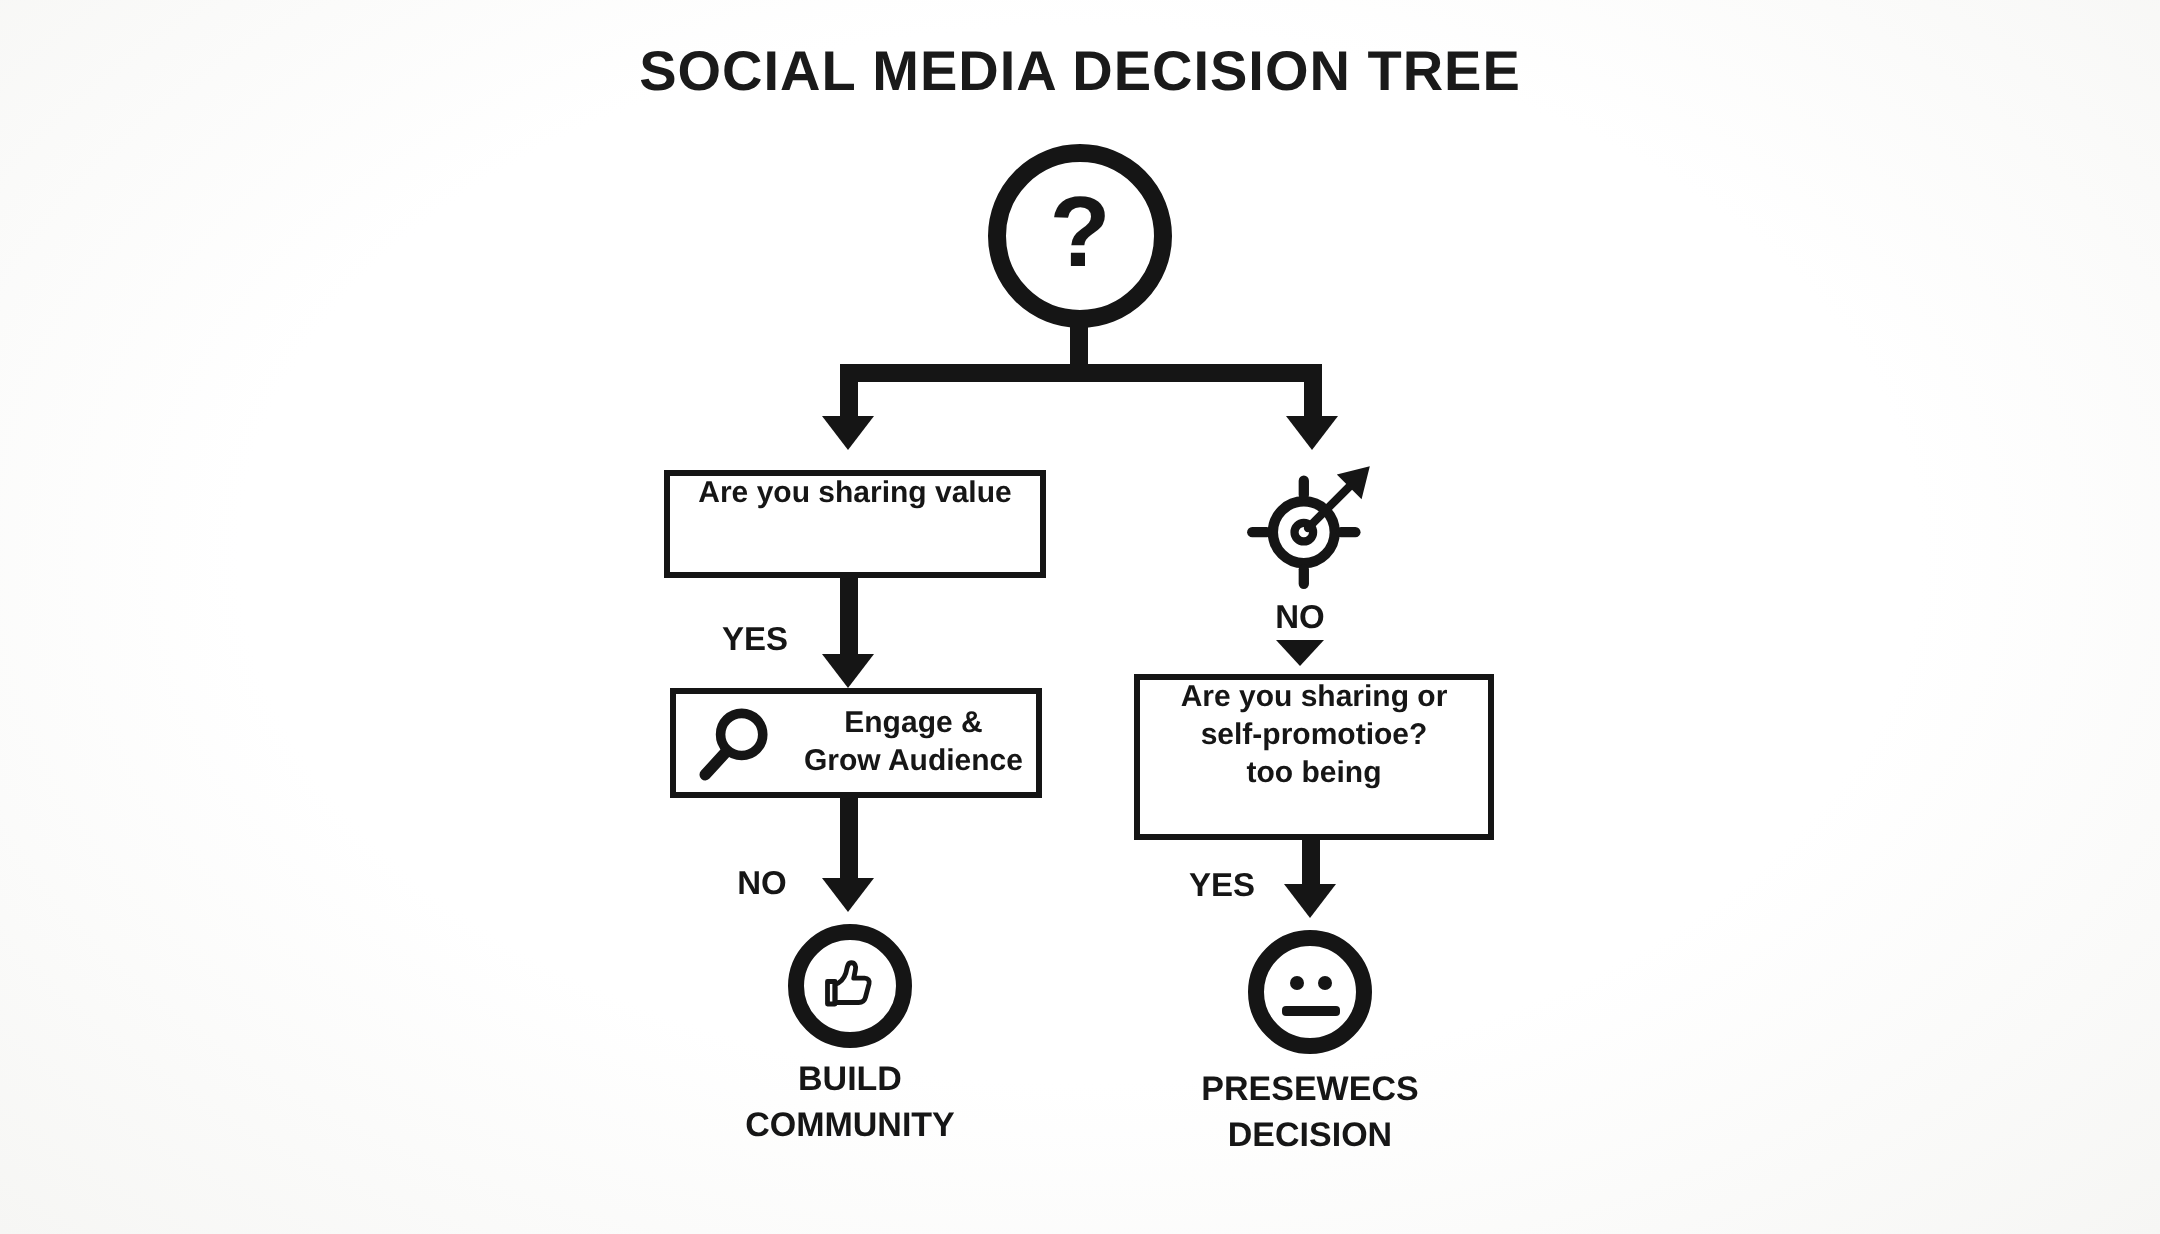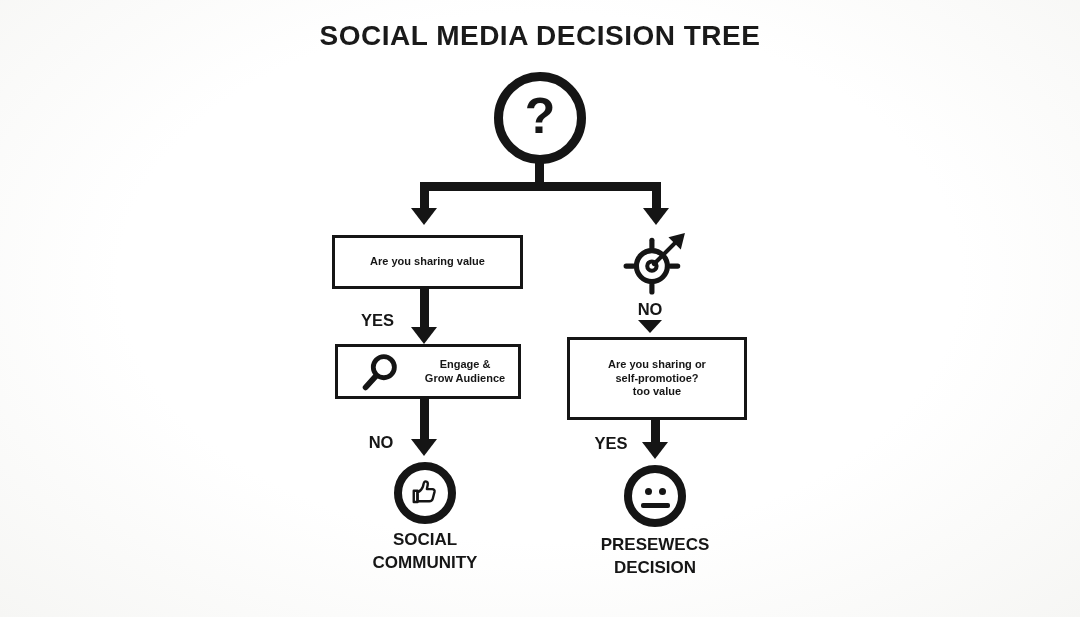--- a/index.html
+++ b/index.html
@@ -16,27 +16,27 @@
   .qcircle{
     left:494px;top:72px;width:74px;height:74px;border:9px solid #151515;border-radius:50%;
     display:flex;align-items:center;justify-content:center;background:#fff;
   }
   .qcircle span{font-size:50px;font-weight:bold;line-height:1;transform:translateY(-2px);}
   .bar{background:#151515;}
   .tri{width:0;height:0;border-left:13px solid transparent;border-right:13px solid transparent;border-top:17px solid #151515;}
   .tri.small{border-left-width:12px;border-right-width:12px;border-top-width:13px;}
   .qbox{
     border:3px solid #151515;background:#fff;box-sizing:border-box;
-    display:flex;flex-direction:column;align-items:center;justify-content:center;
-    font-size:11px;font-weight:bold;line-height:1.25;text-align:center;
+    display:flex;flex-direction:column;align-items:center;
+    font-size:15px;font-weight:bold;line-height:1.25;text-align:center;
   }
   .lbl{font-size:16.5px;font-weight:bold;}
   .right-align{text-align:center;}
   .center{text-align:center;}
-  .iconbox{flex-direction:row !important;gap:22px;padding-left:6px;}
+  .iconbox{flex-direction:row !important;gap:12px;padding-left:6px;}
   .ring{
     border:8px solid #151515;border-radius:50%;background:#fff;box-sizing:border-box;
     display:flex;align-items:center;justify-content:center;
   }
   .outcome{font-size:17px;font-weight:bold;line-height:1.35;text-align:center;}
   .eye{position:absolute;width:7px;height:7px;background:#151515;border-radius:50%;}
   .mouth{position:absolute;background:#151515;border-radius:2px;}
 </style>
 </head>
 <body>
@@ -81,21 +81,21 @@
 
   <div class="abs ring" style="left:394px;top:462px;width:62px;height:62px;">
     <svg width="36" height="36" viewBox="0 0 48 48">
       <g fill="none" stroke="#151515" stroke-width="3.2" stroke-linejoin="round" stroke-linecap="round">
         <rect x="9" y="21" width="5" height="15"></rect>
         <path d="M14 23 C17.5 21.8 20 19 21.2 15.5 C22.2 12.6 21.8 8.5 24.9 8.5 C27.3 8.5 28.1 10.6 27.6 13.2 L26.5 18.8 H33.8 C36 18.8 37.2 20.4 36.7 22.5 L34.3 31.6 C33.7 33.8 32.2 35 29.8 35 H14 Z"></path>
       </g>
     </svg>
   </div>
   <div class="abs outcome" style="left:345px;top:529px;width:160px;">
-    <div>SOCIAL</div>
+    <div>BUILD</div>
     <div>COMMUNITY</div>
   </div>
 
   <svg class="abs" width="66" height="66" viewBox="0 0 64 64" style="left:622px;top:230px;">
     <g fill="none" stroke="#151515" stroke-linecap="round">
       <circle cx="29" cy="35" r="15" stroke-width="5"></circle>
       <circle cx="29" cy="35" r="4.5" stroke-width="4"></circle>
       <line x1="29" y1="10" x2="29" y2="17" stroke-width="5"></line>
       <line x1="29" y1="53" x2="29" y2="60" stroke-width="5"></line>
       <line x1="4" y1="35" x2="11" y2="35" stroke-width="5"></line>
@@ -104,21 +104,21 @@
     </g>
     <polygon points="45,7 61,3 57,19" fill="#151515"></polygon>
   </svg>
 
   <div class="abs lbl center" style="left:620px;top:300px;width:60px;">NO</div>
   <div class="abs tri small" style="left:638px;top:320px;"></div>
 
   <div class="abs qbox" style="left:567px;top:337px;width:180px;height:83px;">
     <div>Are you sharing or</div>
     <div>self-promotioe?</div>
-    <div>too value</div>
+    <div>too being</div>
   </div>
 
   <div class="abs lbl right-align" style="left:585px;top:434px;width:52px;">YES</div>
   <div class="abs bar" style="left:651px;top:418px;width:9px;height:26px;"></div>
   <div class="abs tri" style="left:642px;top:442px;"></div>
 
   <div class="abs ring" style="left:624px;top:465px;width:62px;height:62px;">
     <span class="eye" style="left:13px;top:15px;"></span>
     <span class="eye" style="left:27px;top:15px;"></span>
     <span class="mouth" style="left:9px;top:30px;width:29px;height:5px;"></span>

